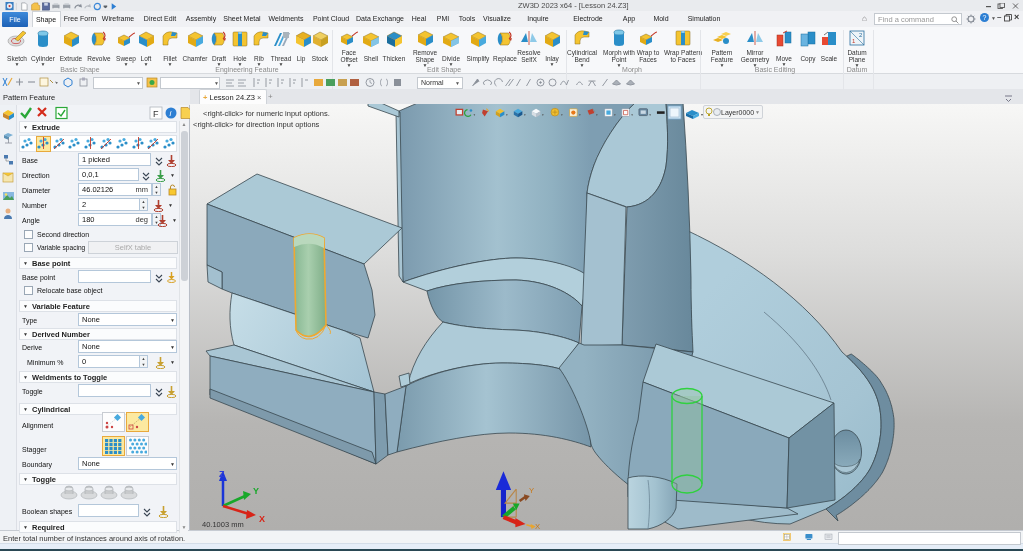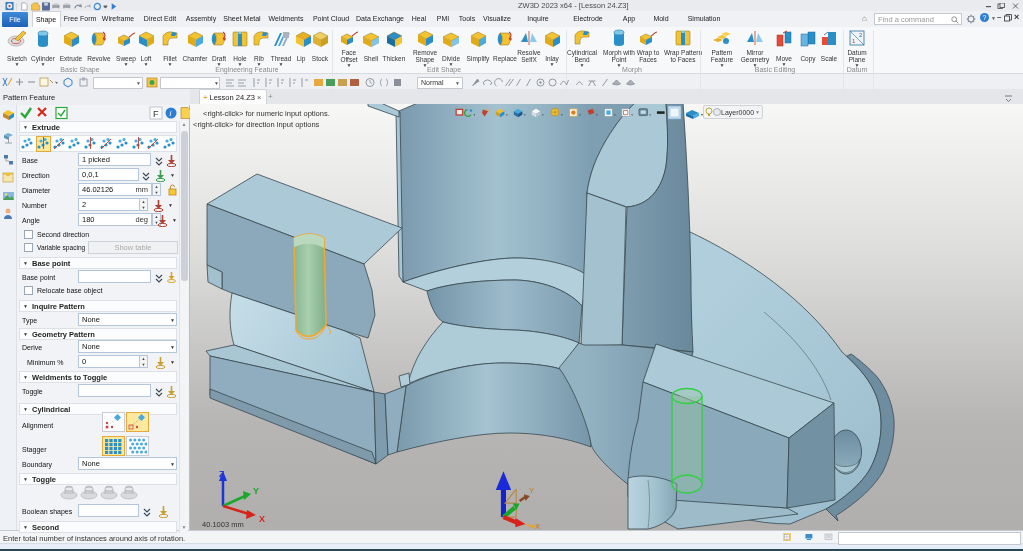--- a/index.html
+++ b/index.html
@@ -879,40 +879,40 @@
 <svg class="abs" style="left:157px;top:214px" width="11" height="13" viewBox="0 0 11 13">
     <path d="M5.5 1v7" stroke="#b04030" stroke-width="1.6"></path>
     <path d="M2 6l3.5 4L9 6" fill="#b04030"></path>
     <ellipse cx="5.5" cy="11" rx="4.5" ry="1.6" fill="none" stroke="#b04030" stroke-width="1"></ellipse>
   </svg>
 <div class="chev" style="left:172px;top:217px;font-size:5px">▼</div>
 <div class="pchk" style="left:24px;top:230px"></div>
 <div class="plabel" style="left:37px;top:231px">Second direction</div>
 <div class="pchk" style="left:24px;top:243px"></div>
 <div class="plabel" style="left:37px;top:244px;font-size:6.6px">Variable spacing</div>
-<div class="abs" style="left:88px;top:241px;width:90px;height:13px;background:#f0f1f3;border:1px solid #cdd2d8;font-size:7.5px;color:#aaa;text-align:center;padding-top:1px">Show table</div>
+<div class="abs" style="left:88px;top:241px;width:90px;height:13px;background:#f0f1f3;border:1px solid #cdd2d8;font-size:7.5px;color:#aaa;text-align:center;padding-top:1px">SelfX table</div>
 <div class="phdr" style="top:257px">Base point</div>
 <div class="plabel" style="left:22px;top:274px">Base point</div>
 <div class="pinput" style="left:78px;top:270px;width:73px"></div>
 <svg class="abs" style="left:155px;top:274px" width="8" height="9" viewBox="0 0 8 9">
     <path d="M1 1l3 3 3-3M1 5l3 3 3-3" fill="none" stroke="#3a4654" stroke-width="1.1"></path>
   </svg>
 <svg class="abs" style="left:166px;top:271px" width="11" height="12" viewBox="0 0 11 12">
     <path d="M5.5 1v6" stroke="#d8a020" stroke-width="1.5"></path>
     <path d="M2.5 5l3 3.5L8.5 5" fill="#d8a020"></path>
     <ellipse cx="5.5" cy="10" rx="4" ry="1.5" fill="none" stroke="#d8a020" stroke-width="1"></ellipse>
   </svg>
 <div class="chev" style="left:179px;top:274px;font-size:5px">▼</div>
 <div class="pchk" style="left:24px;top:286px"></div>
 <div class="plabel" style="left:37px;top:287px">Relocate base object</div>
-<div class="phdr" style="top:300px">Inquire Pattern</div>
+<div class="phdr" style="top:300px">Variable Feature</div>
 <div class="plabel" style="left:22px;top:317px">Type</div>
 <div class="pinput" style="left:78px;top:313px;width:99px">None</div>
 <div class="chev" style="left:170px;top:317px;font-size:5px">▼</div>
-<div class="phdr" style="top:328px">Geometry Pattern</div>
+<div class="phdr" style="top:328px">Derived Number</div>
 <div class="plabel" style="left:22px;top:344px">Derive</div>
 <div class="pinput" style="left:78px;top:340px;width:99px">None</div>
 <div class="chev" style="left:170px;top:344px;font-size:5px">▼</div>
 <div class="plabel" style="left:27px;top:359px">Minimum %</div>
 <div class="pinput" style="left:78px;top:355px;width:70px">0</div>
 <div class="spin" style="left:139px;top:355px">▲<br>▼</div>
 <svg class="abs" style="left:155px;top:356px" width="11" height="13" viewBox="0 0 11 13">
     <path d="M5.5 1v7" stroke="#c8a030" stroke-width="1.6"></path>
     <path d="M2 6l3.5 4L9 6" fill="#c8a030"></path>
     <ellipse cx="5.5" cy="11" rx="4.5" ry="1.6" fill="none" stroke="#c8a030" stroke-width="1"></ellipse>
@@ -1012,21 +1012,21 @@
 <div class="plabel" style="left:22px;top:508px">Boolean shapes</div>
 <div class="pinput" style="left:78px;top:504px;width:61px"></div>
 <svg class="abs" style="left:143px;top:508px" width="8" height="9" viewBox="0 0 8 9">
     <path d="M1 1l3 3 3-3M1 5l3 3 3-3" fill="none" stroke="#3a4654" stroke-width="1.1"></path>
   </svg>
 <svg class="abs" style="left:158px;top:505px" width="11" height="13" viewBox="0 0 11 13">
     <path d="M5.5 1v7" stroke="#c8a030" stroke-width="1.6"></path>
     <path d="M2 6l3.5 4L9 6" fill="#c8a030"></path>
     <ellipse cx="5.5" cy="11" rx="4.5" ry="1.6" fill="none" stroke="#c8a030" stroke-width="1"></ellipse>
   </svg>
-<div class="phdr" style="top:521px">Second</div>
+<div class="phdr" style="top:521px">Required</div>
 <div class="abs" style="left:179px;top:121px;width:9px;height:412px;background:#f3f4f6;border-left:1px solid #e0e3e7"></div>
 <div class="abs" style="left:180px;top:121px;width:8px;height:8px;font-size:5px;color:#888;text-align:center">▲</div>
 <div class="abs" style="left:180.5px;top:131px;width:7px;height:150px;background:#cdd1d7;border-radius:3px"></div>
 <div class="abs" style="left:180px;top:524px;width:8px;height:8px;font-size:5px;color:#888;text-align:center">▼</div>
 <svg class="abs" style="left:783px;top:533px" width="56" height="12" viewBox="0 0 80 17" preserveAspectRatio="xMinYMin">
  <rect x="0" y="0" width="11" height="11" fill="#fce9a0" stroke="#e8a93c" stroke-width="0.8"></rect>
     <rect x="2" y="2" width="7" height="7" fill="#fff" stroke="#888" stroke-width="0.6"></rect>
     <path d="M5.5 2v7M2 5.5h7" stroke="#888" stroke-width="0.5"></path>
  <rect x="32" y="1.5" width="10" height="6.5" rx="1" fill="#3a8ecb"></rect>
     <rect x="34" y="8.5" width="6" height="1.5" fill="#3a8ecb"></rect>

